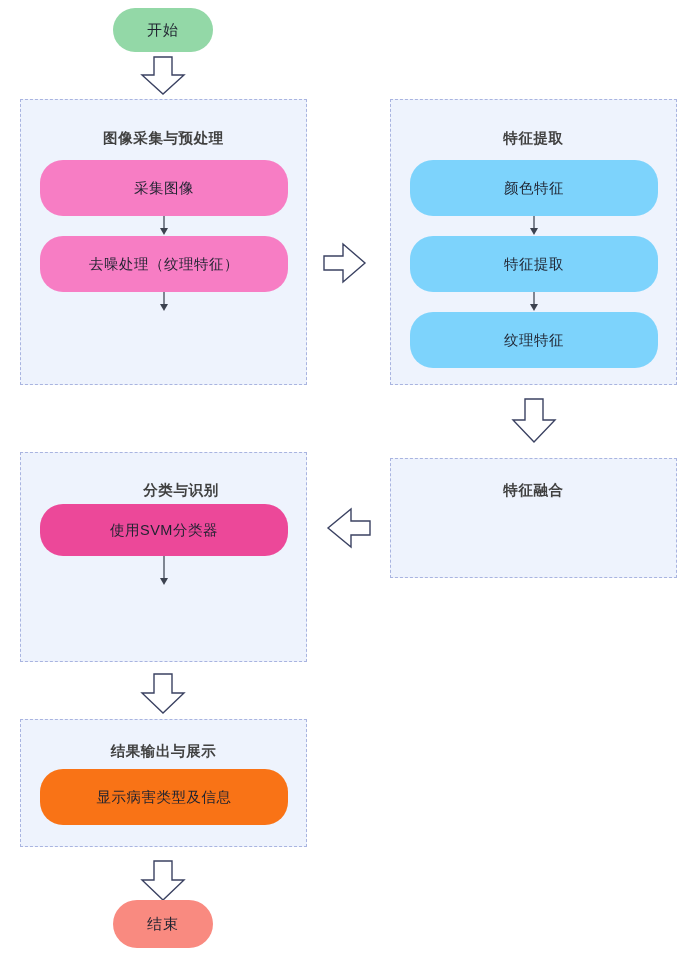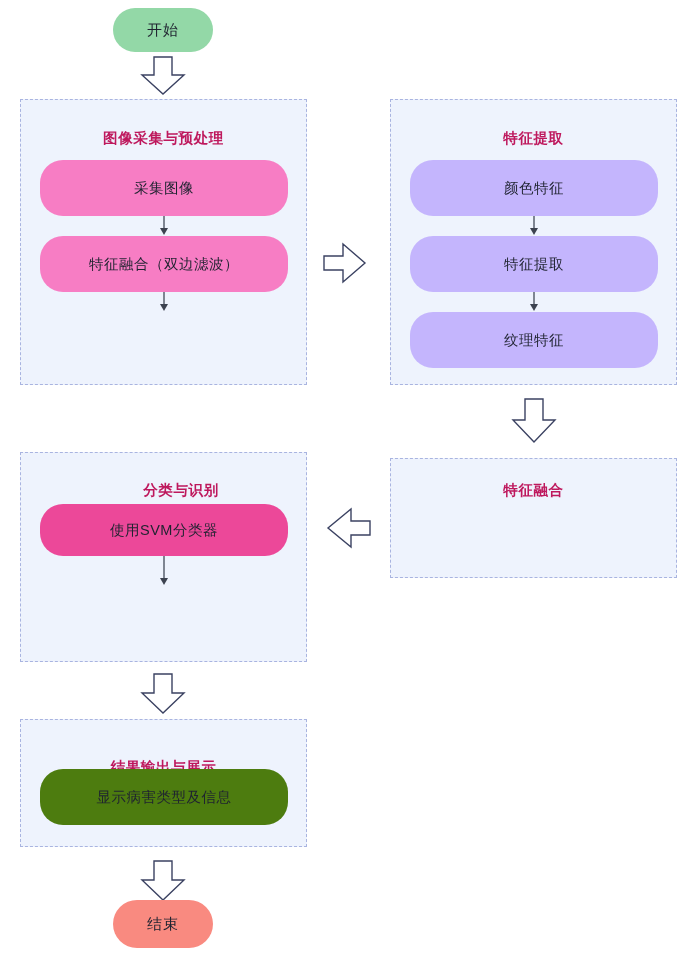--- a/index.html
+++ b/index.html
@@ -39,40 +39,40 @@
   .group {
     background: #eef3fd;
     border: 1.6px dashed #a9b4e0;
   }
   .group-title {
     position: absolute;
     left: 0; right: 0;
     text-align: center;
     font-size: 14.5px;
     font-weight: bold;
-    color: #be185d;
+    color: #404040;
     letter-spacing: 0.6px;
   }
 
   
   .proc {
     display: flex;
     align-items: center;
     justify-content: center;
     font-size: 14.5px;
     color: #1f2330;
     letter-spacing: 0.5px;
     text-align: left;
     border-radius: 23px;
   }
   .proc-pink   { background: #f77dc4; }
-  .proc-amber  { background: #c4b5fd; }
+  .proc-amber  { background: #7dd3fc; }
   .proc-blue   { background: #ec4899; }
   .proc-teal   { background: #a8e6d4; }
-  .proc-orange { background: #4d7c0f; }
+  .proc-orange { background: #f97316; }
 
   
   .connector { pointer-events: none; }
 
   
   .blockarrow { pointer-events: none; }
 </style>
 </head>
 <body>
 
@@ -90,21 +90,21 @@
     <div class="group-title" style="top:29px;">图像采集与预处理</div>
   </div>
   <div class="abs proc proc-pink" style="left:40px; top:160px; width:248px; height:56px;">
     <span>采集图像</span>
   </div>
   <svg class="abs connector" style="left:154px; top:216px; width:20px; height:20px;" viewBox="0 0 20 20">
     <line x1="10" y1="0" x2="10" y2="13" stroke="#59606e" stroke-width="1.5"></line>
     <path d="M10 19 L6 12 L14 12 Z" fill="#3c4250"></path>
   </svg>
   <div class="abs proc proc-pink" style="left:40px; top:236px; width:248px; height:56px;">
-    <span>特征融合（双边滤波）</span>
+    <span>去噪处理（纹理特征）</span>
   </div>
   <svg class="abs connector" style="left:154px; top:292px; width:20px; height:20px;" viewBox="0 0 20 20">
     <line x1="10" y1="0" x2="10" y2="13" stroke="#59606e" stroke-width="1.5"></line>
     <path d="M10 19 L6 12 L14 12 Z" fill="#3c4250"></path>
   </svg>
 
   <svg class="abs blockarrow" style="left:322px; top:240px; width:46px; height:46px;" viewBox="0 0 46 46">
     <path d="M2 16 L21 16 L21 4 L43 23 L21 42 L21 30 L2 30 Z" fill="#ffffff" stroke="#3b4262" stroke-width="1.4" stroke-linejoin="miter"></path>
   </svg>
 
@@ -150,21 +150,21 @@
   <svg class="abs connector" style="left:154px; top:556px; width:20px; height:30px;" viewBox="0 0 20 30">
     <line x1="10" y1="0" x2="10" y2="23" stroke="#59606e" stroke-width="1.5"></line>
     <path d="M10 29 L6 22 L14 22 Z" fill="#3c4250"></path>
   </svg>
 
   <svg class="abs blockarrow" style="left:139px; top:673px; width:48px; height:42px;" viewBox="0 0 48 42">
     <path d="M15 1 L33 1 L33 20 L45 20 L24 40 L3 20 L15 20 Z" fill="#ffffff" stroke="#3b4262" stroke-width="1.4" stroke-linejoin="miter"></path>
   </svg>
 
   <div class="abs group" style="left:20px; top:719px; width:287px; height:128px;">
-    <div class="group-title" style="top:38px;">结果输出与展示</div>
+    <div class="group-title" style="top:22px;">结果输出与展示</div>
   </div>
   <div class="abs proc proc-orange" style="left:40px; top:769px; width:248px; height:56px;">
     <span>显示病害类型及信息</span>
   </div>
 
   <svg class="abs blockarrow" style="left:139px; top:860px; width:48px; height:42px;" viewBox="0 0 48 42">
     <path d="M15 1 L33 1 L33 20 L45 20 L24 40 L3 20 L15 20 Z" fill="#ffffff" stroke="#3b4262" stroke-width="1.4" stroke-linejoin="miter"></path>
   </svg>
 
   <div class="abs terminator term-end" style="left:113px; top:900px; width:100px; height:48px;">

